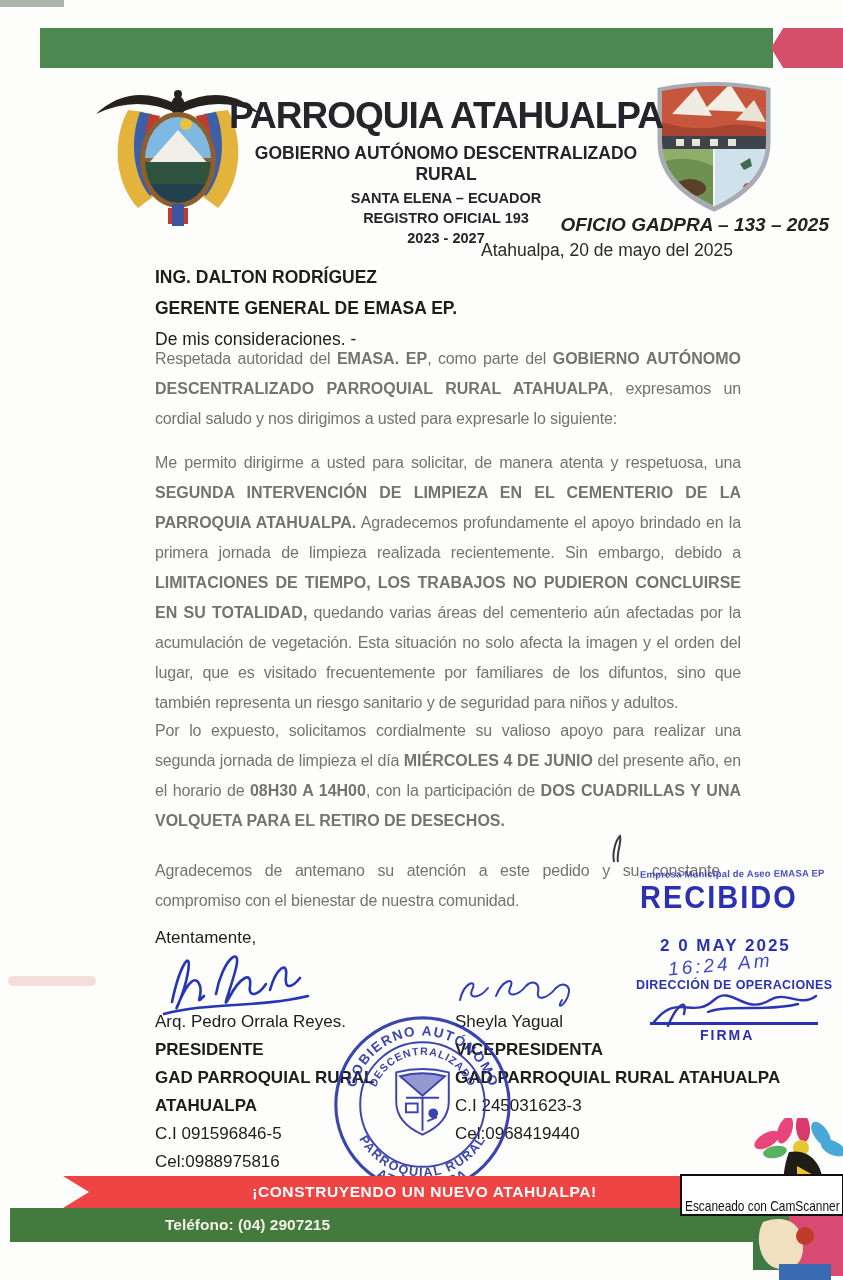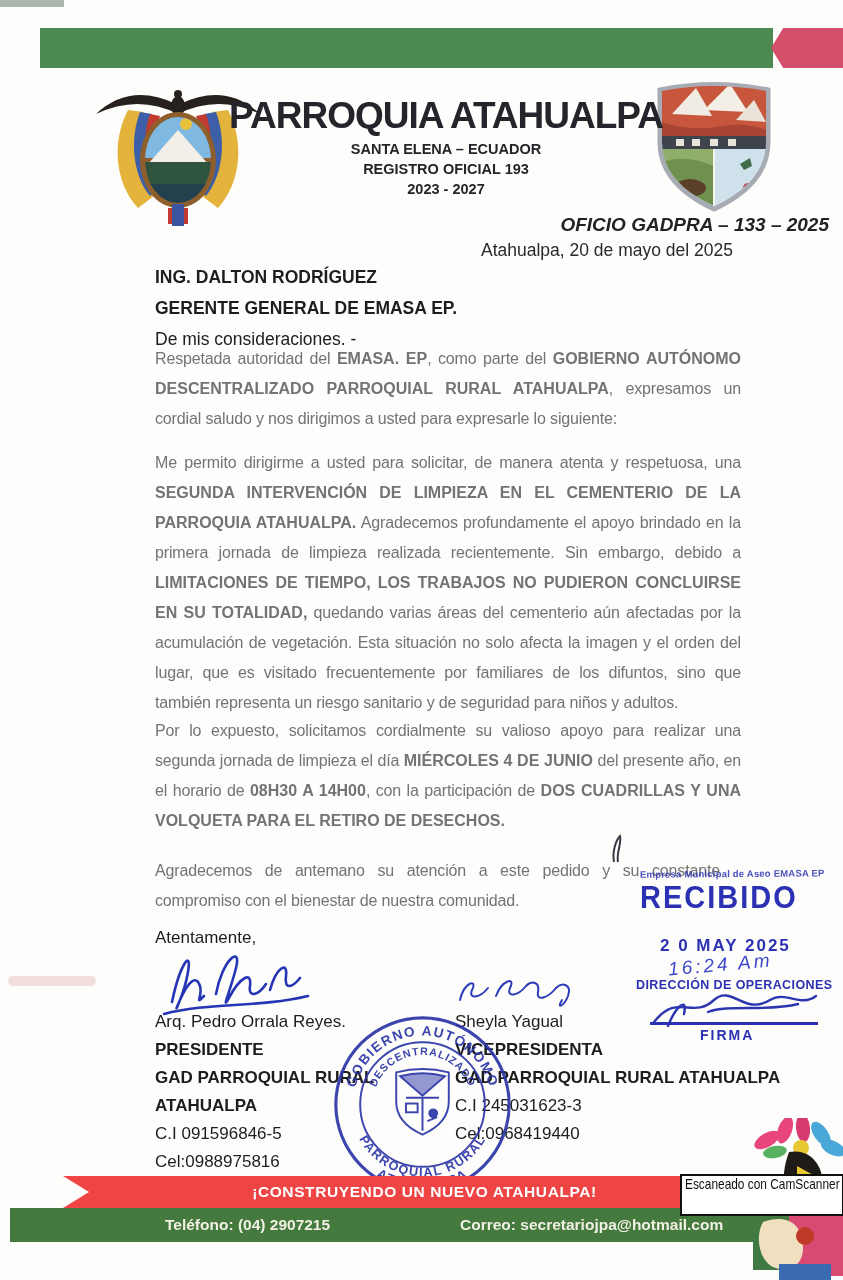--- a/index.html
+++ b/index.html
@@ -78,21 +78,21 @@
   .ribbon-red .slogan{display:block;text-align:center;line-height:32px;color:#fff;
     font-weight:800;font-size:15.5px;letter-spacing:.6px;}
   .bar-green{left:10px;top:1208px;width:833px;height:34px;background:#447a3e;z-index:1;}
   .bar-green span{position:absolute;color:#f2f0e4;font-weight:800;font-size:15.5px;line-height:34px;}
   .foot-phone{left:155px;}
   .foot-mail{left:450px;}
 
   
   .parrot{left:745px;top:1118px;z-index:3;}
   .camscanner{left:680px;top:1174px;width:160px;height:38px;background:#fff;
-    border:2px solid #101010;z-index:4;display:flex;align-items:flex-start;justify-content:center;}
+    border:2px solid #101010;z-index:4;display:flex;align-items:flex-end;justify-content:center;}
   .camscanner span{font-size:14.5px;color:#111;transform:scaleX(.82);white-space:nowrap;
     font-family:"Liberation Sans",sans-serif;}
 </style>
 </head>
 <body>
 
 <div class="abs corner-smudge"></div>
 <div class="abs topbar-green"></div>
 <div class="abs topbar-red"></div>
 
@@ -155,20 +155,21 @@
     <path d="M10,86 Q35,78 61,90 L61,130 L10,104 Z" fill="#6f9150"></path>
     <ellipse cx="38" cy="112" rx="16" ry="9" fill="#5a4028"></ellipse>
     <path d="M63,73 L114,73 L114,100 L63,130 Z" fill="#cfe2ec"></path>
     <circle cx="96" cy="112" r="5" fill="#c43a4e"></circle>
     <path d="M88,88 l10,-6 l2,8 l-8,4 Z" fill="#3f6c4a"></path>
   </g>
 </svg>
 
 <div class="abs header-block">
   <div class="hdr-title">PARROQUIA ATAHUALPA</div>
+  <div class="hdr-l1">GOBIERNO AUTÓNOMO DESCENTRALIZADO RURAL</div>
   <div class="hdr-l2">SANTA ELENA – ECUADOR</div>
   <div class="hdr-l3">REGISTRO OFICIAL 193</div>
   <div class="hdr-l4">2023 - 2027</div>
 </div>
 
 <div class="abs oficio">OFICIO GADPRA – 133 – 2025</div>
 <div class="abs place-date">Atahualpa, 20 de mayo del 2025</div>
 
 <div class="abs recipient">
   <div class="b">ING. DALTON RODRÍGUEZ</div>
@@ -260,21 +261,20 @@
   </g>
 </svg>
 <div class="abs stamp-line"></div>
 <div class="abs stamp stamp-firma">FIRMA</div>
 
 <div class="abs ribbon-red">
   <span class="slogan">¡CONSTRUYENDO UN NUEVO ATAHUALPA!</span>
 </div>
 <div class="abs bar-green">
   <span class="foot-phone">Teléfono: (04) 2907215</span>
-  <span class="foot-mail">Correo: secretariojpa@hotmail.com</span>
 </div>
 
 <svg class="abs parrot" width="98" height="162" viewBox="0 0 98 162">
   <g>
     <ellipse cx="22" cy="22" rx="14" ry="7" transform="rotate(-30 22 22)" fill="#e8457a"></ellipse>
     <ellipse cx="40" cy="12" rx="14" ry="7" transform="rotate(-70 40 12)" fill="#e8457a"></ellipse>
     <ellipse cx="58" cy="10" rx="14" ry="7" transform="rotate(-95 58 10)" fill="#d83a6e"></ellipse>
     <ellipse cx="76" cy="16" rx="14" ry="7" transform="rotate(55 76 16)" fill="#4aa8d8"></ellipse>
     <ellipse cx="88" cy="30" rx="13" ry="7" transform="rotate(25 88 30)" fill="#4aa8d8"></ellipse>
     <ellipse cx="30" cy="34" rx="12" ry="6" transform="rotate(-10 30 34)" fill="#58b060"></ellipse>

